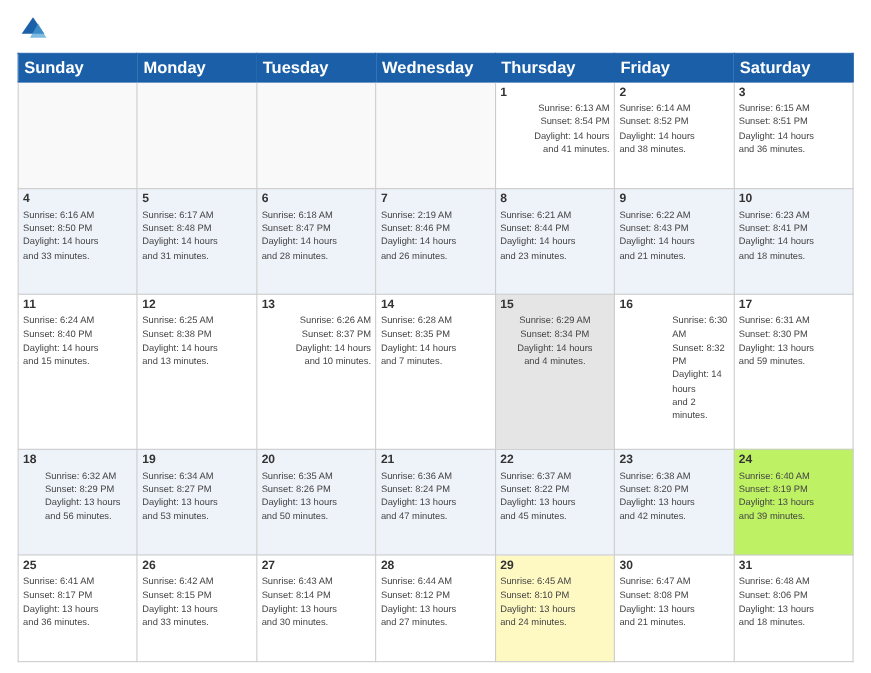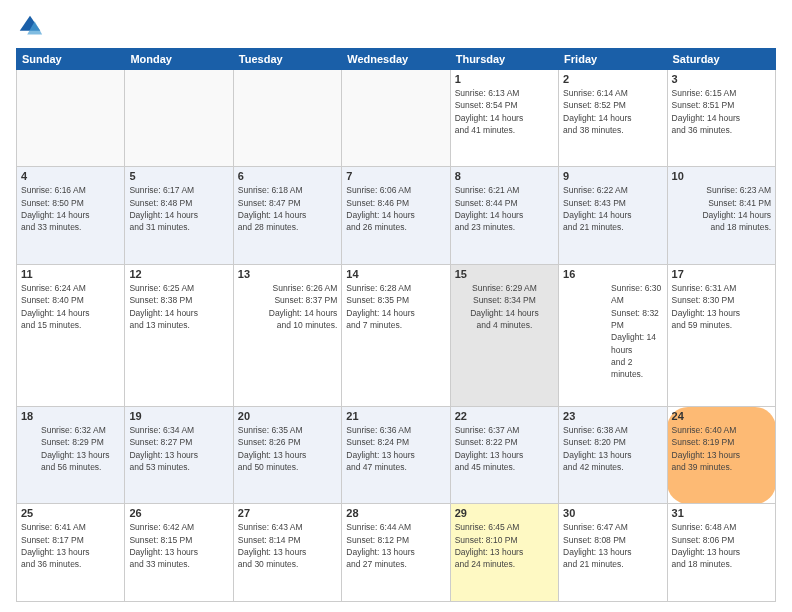--- a/index.html
+++ b/index.html
@@ -54,21 +54,21 @@
     }
     .calendar {
       flex: 1;
       border-collapse: collapse;
       width: 100%;
       table-layout: fixed;
     }
     .calendar th {
       background: #1a5fa8;
       color: #fff;
-      font-size: 11px;
+      font-size: 15px;
       font-weight: bold;
       padding: 4px 5px;
       text-align: left;
       border: 1px solid #1a5fa8;
     }
     .calendar td {
       vertical-align: top;
       border: 1px solid #ccc;
       padding: 3px 4px;
       font-size: 8.8px;
@@ -132,21 +132,21 @@
         </tr>
     </thead>
     <tbody id="calendar-body">
     <tr>
           <td class="empty"></td>
           <td class="empty"></td>
           <td class="empty"></td>
           <td class="empty"></td>
           <td style="background: rgb(255, 255, 255);">
             <span class="day-num">1</span>
-            <div class="day-detail" style="white-space: pre-line;">Sunrise: 6:13 AM
+            <div class="day-detail" style="white-space: pre-line; text-align: right;">Sunrise: 6:13 AM
 Sunset: 8:54 PM
 Daylight: 14 hours
 and 41 minutes.</div>
           </td>
           <td style="background: rgb(255, 255, 255);">
             <span class="day-num">2</span>
             <div class="day-detail" style="white-space: pre-line;">Sunrise: 6:14 AM
 Sunset: 8:52 PM
 Daylight: 14 hours
 and 38 minutes.</div>
@@ -176,42 +176,42 @@
           </td>
           <td style="background: rgb(238, 242, 249);">
             <span class="day-num">6</span>
             <div class="day-detail" style="white-space: pre-line;">Sunrise: 6:18 AM
 Sunset: 8:47 PM
 Daylight: 14 hours
 and 28 minutes.</div>
           </td>
           <td style="background: rgb(238, 242, 249);">
             <span class="day-num">7</span>
-            <div class="day-detail" style="white-space: pre-line;">Sunrise: 6:06 AM
+            <div class="day-detail" style="white-space: pre-line;">Sunrise: 2:19 AM
 Sunset: 8:46 PM
 Daylight: 14 hours
 and 26 minutes.</div>
           </td>
           <td style="background: rgb(238, 242, 249);">
             <span class="day-num">8</span>
             <div class="day-detail" style="white-space: pre-line;">Sunrise: 6:21 AM
 Sunset: 8:44 PM
 Daylight: 14 hours
 and 23 minutes.</div>
           </td>
           <td style="background: rgb(238, 242, 249);">
             <span class="day-num">9</span>
             <div class="day-detail" style="white-space: pre-line;">Sunrise: 6:22 AM
 Sunset: 8:43 PM
 Daylight: 14 hours
 and 21 minutes.</div>
           </td>
           <td style="background: rgb(238, 242, 249);">
             <span class="day-num">10</span>
-            <div class="day-detail" style="white-space: pre-line; text-align: right;">Sunrise: 6:23 AM
+            <div class="day-detail" style="white-space: pre-line;">Sunrise: 6:23 AM
 Sunset: 8:41 PM
 Daylight: 14 hours
 and 18 minutes.</div>
           </td>
         </tr>
         <tr>
           <td style="background: rgb(255, 255, 255);">
             <span class="day-num">11</span>
             <div class="day-detail" style="white-space: pre-line;">Sunrise: 6:24 AM
 Sunset: 8:40 PM
@@ -297,21 +297,21 @@
 Daylight: 13 hours
 and 45 minutes.</div>
           </td>
           <td style="background: rgb(238, 242, 249);">
             <span class="day-num">23</span>
             <div class="day-detail" style="white-space: pre-line;">Sunrise: 6:38 AM
 Sunset: 8:20 PM
 Daylight: 13 hours
 and 42 minutes.</div>
           </td>
-          <td style="background: #fdba74; border-radius: 21px;">
+          <td style="background: #bef264;">
             <span class="day-num">24</span>
             <div class="day-detail" style="white-space: pre-line;">Sunrise: 6:40 AM
 Sunset: 8:19 PM
 Daylight: 13 hours
 and 39 minutes.</div>
           </td>
         </tr>
         <tr>
           <td style="background: rgb(255, 255, 255);">
             <span class="day-num">25</span>

